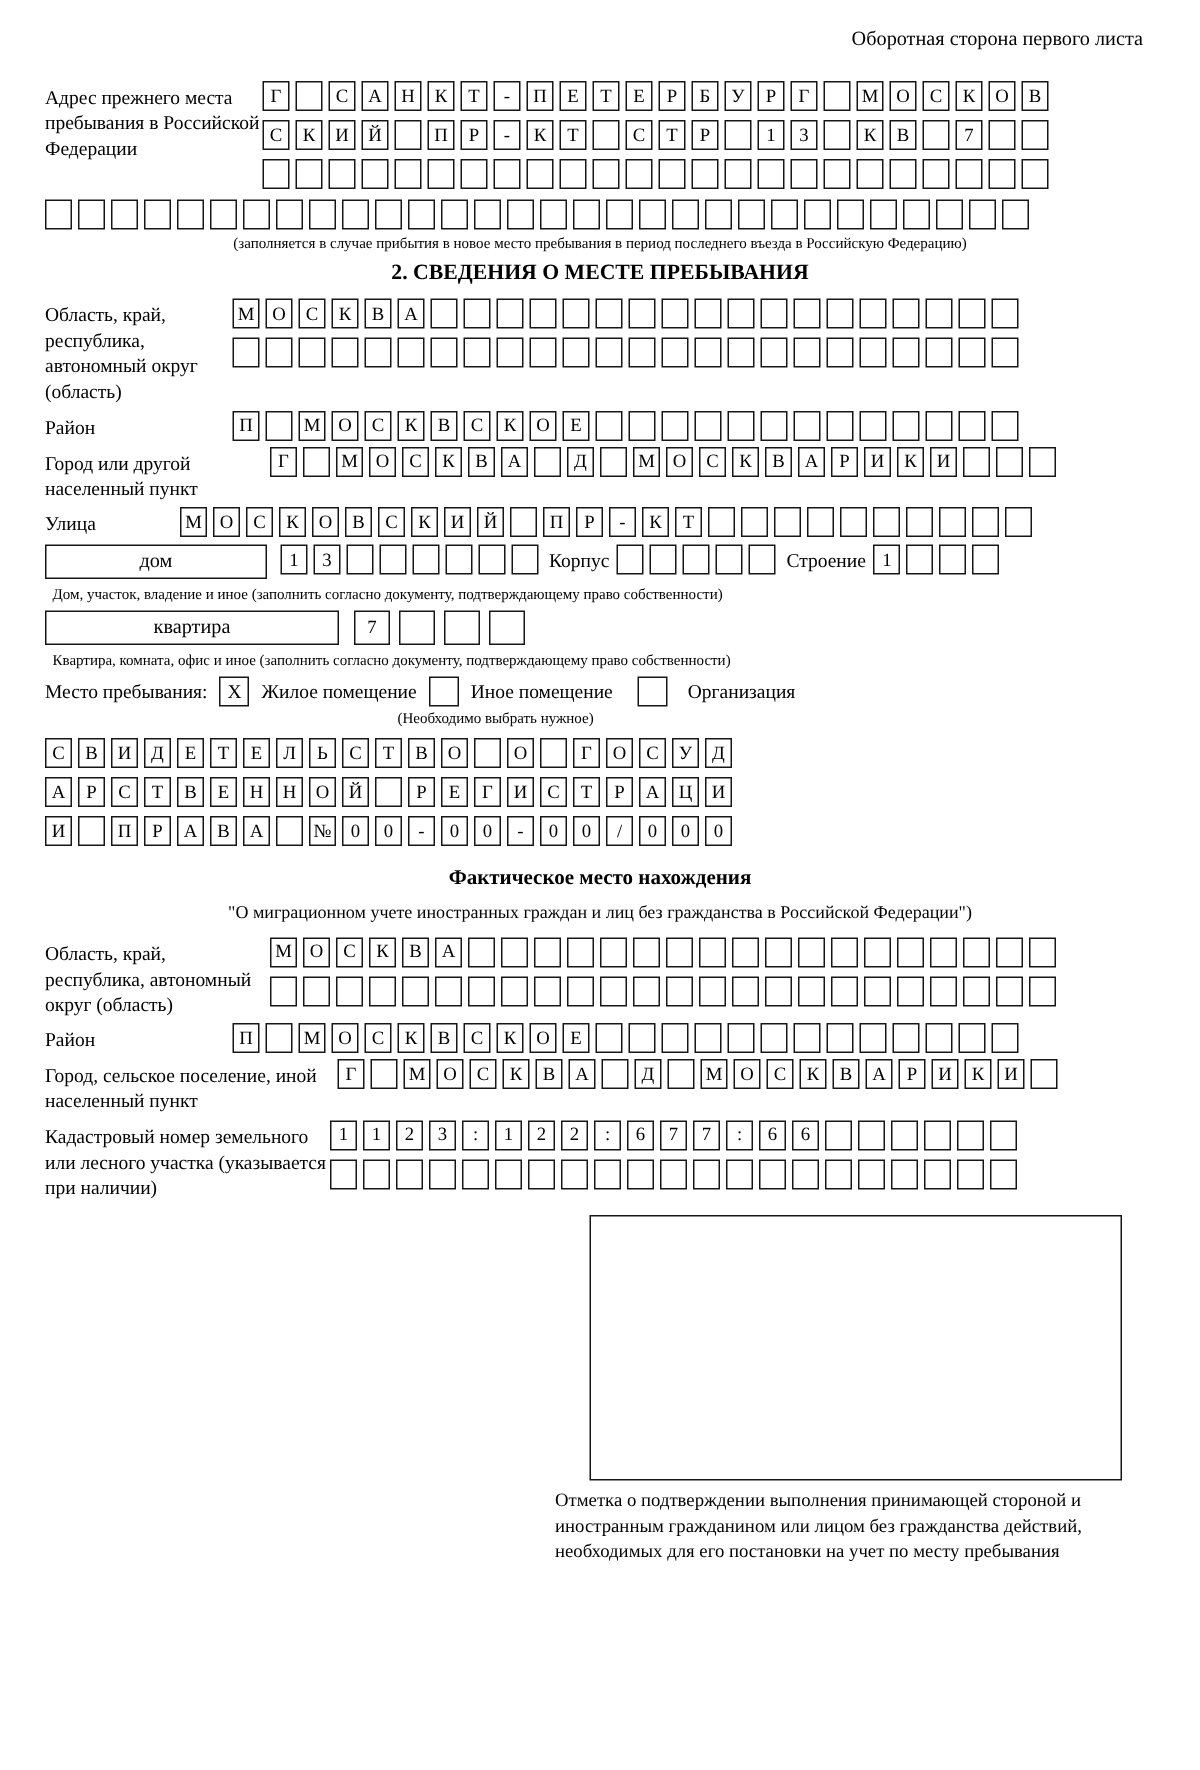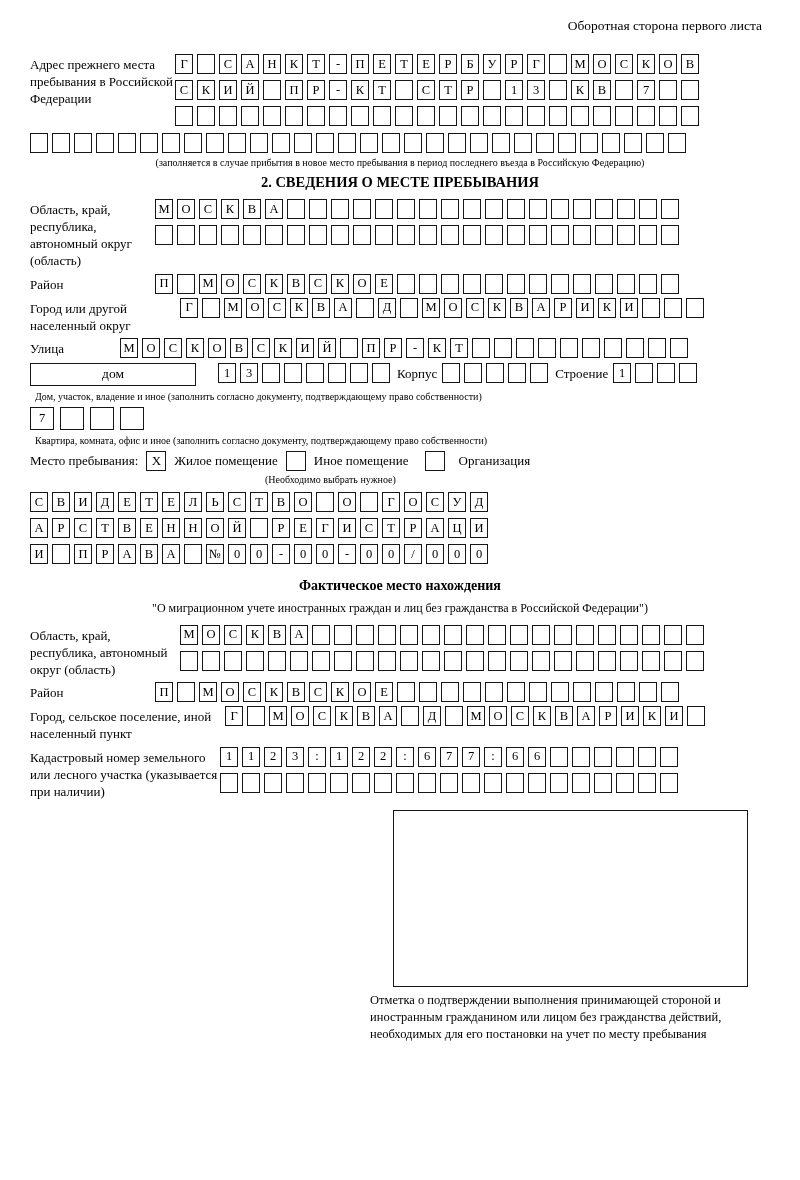--- a/index.html
+++ b/index.html
@@ -38,21 +38,21 @@
   .note { font-size:10px; line-height:1.3; }
   .note-center { text-align:center; margin-top:3px; }
   .note-left { padding-left:5px; margin:2px 0 4px 0; }
 
   .section-title { text-align:center; font-weight:bold; font-size:14.5px; margin:5px 0 8px 0; }
 
   .bigbox {
     border:1.5px solid #161616; height:23px; display:flex; align-items:center; justify-content:center;
     font-size:13.5px; flex:0 0 auto;
   }
-  .housebox { width:166px; margin-right:22px; }
+  .housebox { width:148px; margin-right:9px; }
   .aptbox { width:196px; margin-right:10px; }
   .aptcell { width:24px; height:23px; margin-right:6px; }
   .inline-lbl { font-size:13px; padding:3px 5px 0 3px; flex:0 0 auto;font-family:Liberation Serif, serif; }
   .houserow { margin-top:5px; }
 
   .stayrow { display:flex; align-items:center; font-size:13px; margin:3px 0 2px 0; }
   .checkbox {
     width:20px; height:20px; border:1.5px solid #161616; margin:0 8px 0 8px;
     display:inline-flex; align-items:center; justify-content:center; font-size:13px; flex:0 0 auto;
   }
@@ -273,21 +273,21 @@
         <span class="cell"></span>
         <span class="cell"></span>
         <span class="cell"></span>
         <span class="cell"></span>
         <span class="cell"></span>
         <span class="cell"></span>
       </div>
   </div>
 
   <div class="formrow">
-    <div class="label lbl-city">Город или другой населенный округ</div>
+    <div class="label lbl-city">Город или другой населенный пункт</div>
     <div class="cellrow">
         <span class="cell">Г</span>
         <span class="cell"></span>
         <span class="cell">М</span>
         <span class="cell">О</span>
         <span class="cell">С</span>
         <span class="cell">К</span>
         <span class="cell">В</span>
         <span class="cell">А</span>
         <span class="cell"></span>
@@ -365,20 +365,21 @@
     <div class="cellrow">
         <span class="cell">1</span>
         <span class="cell"></span>
         <span class="cell"></span>
         <span class="cell"></span>
       </div>
   </div>
   <div class="note note-left">Дом, участок, владение и иное (заполнить согласно документу, подтверждающему право собственности)</div>
 
   <div class="formrow">
+    <div class="bigbox aptbox">квартира</div>
     <div class="cellrow aptcells">
         <span class="cell aptcell">7</span>
         <span class="cell aptcell"></span>
         <span class="cell aptcell"></span>
         <span class="cell aptcell"></span>
       </div>
   </div>
   <div class="note note-left">Квартира, комната, офис и иное (заполнить согласно документу, подтверждающему право собственности)</div>
 
   <div class="stayrow">

